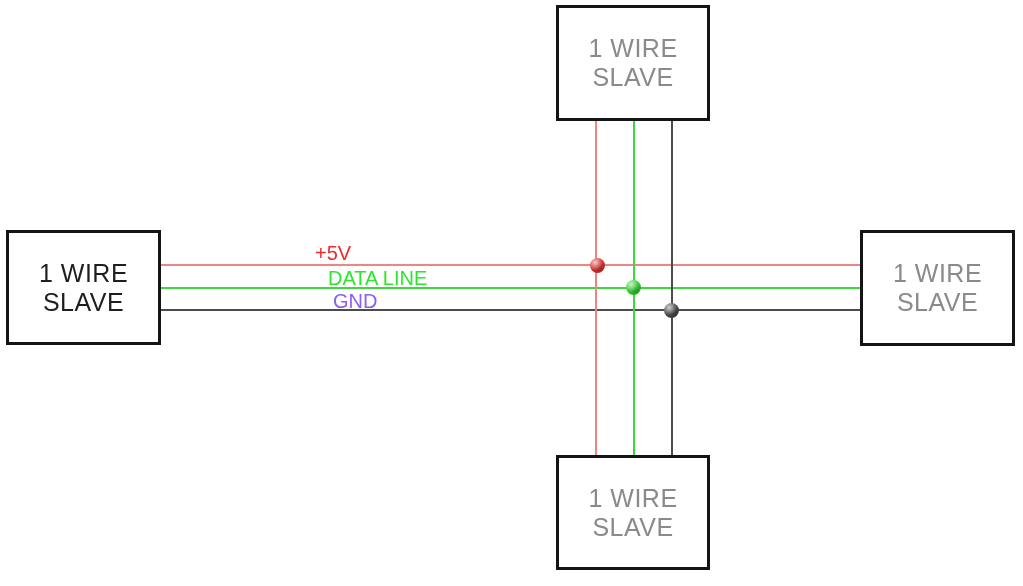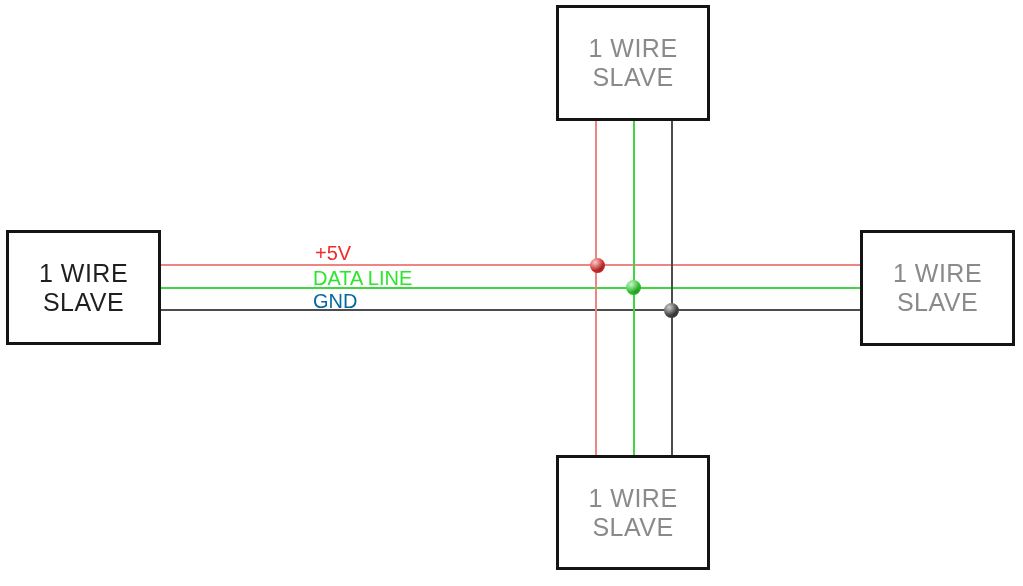--- a/index.html
+++ b/index.html
@@ -53,21 +53,21 @@
   .dot-data  { left: 626px; top: 280px; }
   .dot-gnd   { left: 664px; top: 303px; }
 
   .wire-label {
     position: absolute;
     font-size: 20px;
     line-height: 1;
     white-space: nowrap;
   }
   .label-power { left: 315px; top: 243px; }
-  .label-data  { left: 313px; top: 268px; }
+  .label-data  { left: 328px; top: 268px; }
   .label-gnd   { left: 313px; top: 291px; }
 </style>
 </head>
 <body>
 
 <div class="canvas">
 
   <div class="wire h wire-power-h" style="background-color: rgb(238, 133, 133);"></div>
   <div class="wire h wire-data-h" style="background-color: rgb(63, 214, 63);"></div>
   <div class="wire h wire-gnd-h" style="background-color: rgb(76, 76, 76);"></div>
@@ -75,21 +75,21 @@
   <div class="wire v wire-power-v" style="background-color: rgb(238, 133, 133);"></div>
   <div class="wire v wire-data-v" style="background-color: rgb(63, 214, 63);"></div>
   <div class="wire v wire-gnd-v" style="background-color: rgb(76, 76, 76);"></div>
 
   <div class="dot dot-power" style="background-color: rgb(224, 48, 48);"></div>
   <div class="dot dot-data" style="background-color: rgb(47, 212, 47);"></div>
   <div class="dot dot-gnd" style="background-color: rgb(74, 74, 74);"></div>
 
   <div class="wire-label label-power" style="color: rgb(238, 43, 43);">+5V</div>
   <div class="wire-label label-data" style="color: rgb(46, 229, 46);">DATA LINE</div>
-  <div class="wire-label label-gnd" style="color: #0369a1;">GND</div>
+  <div class="wire-label label-gnd" style="color: #8b5cf6; margin-left: 20px;">GND</div>
 
   <div class="node node-master" style="color: rgb(31, 31, 31);">
     <span>1 WIRE</span>
     <span>SLAVE</span>
   </div>
 
   <div class="node node-top" style="color: rgb(138, 138, 138);">
     <span>1 WIRE</span>
     <span>SLAVE</span>
   </div>

